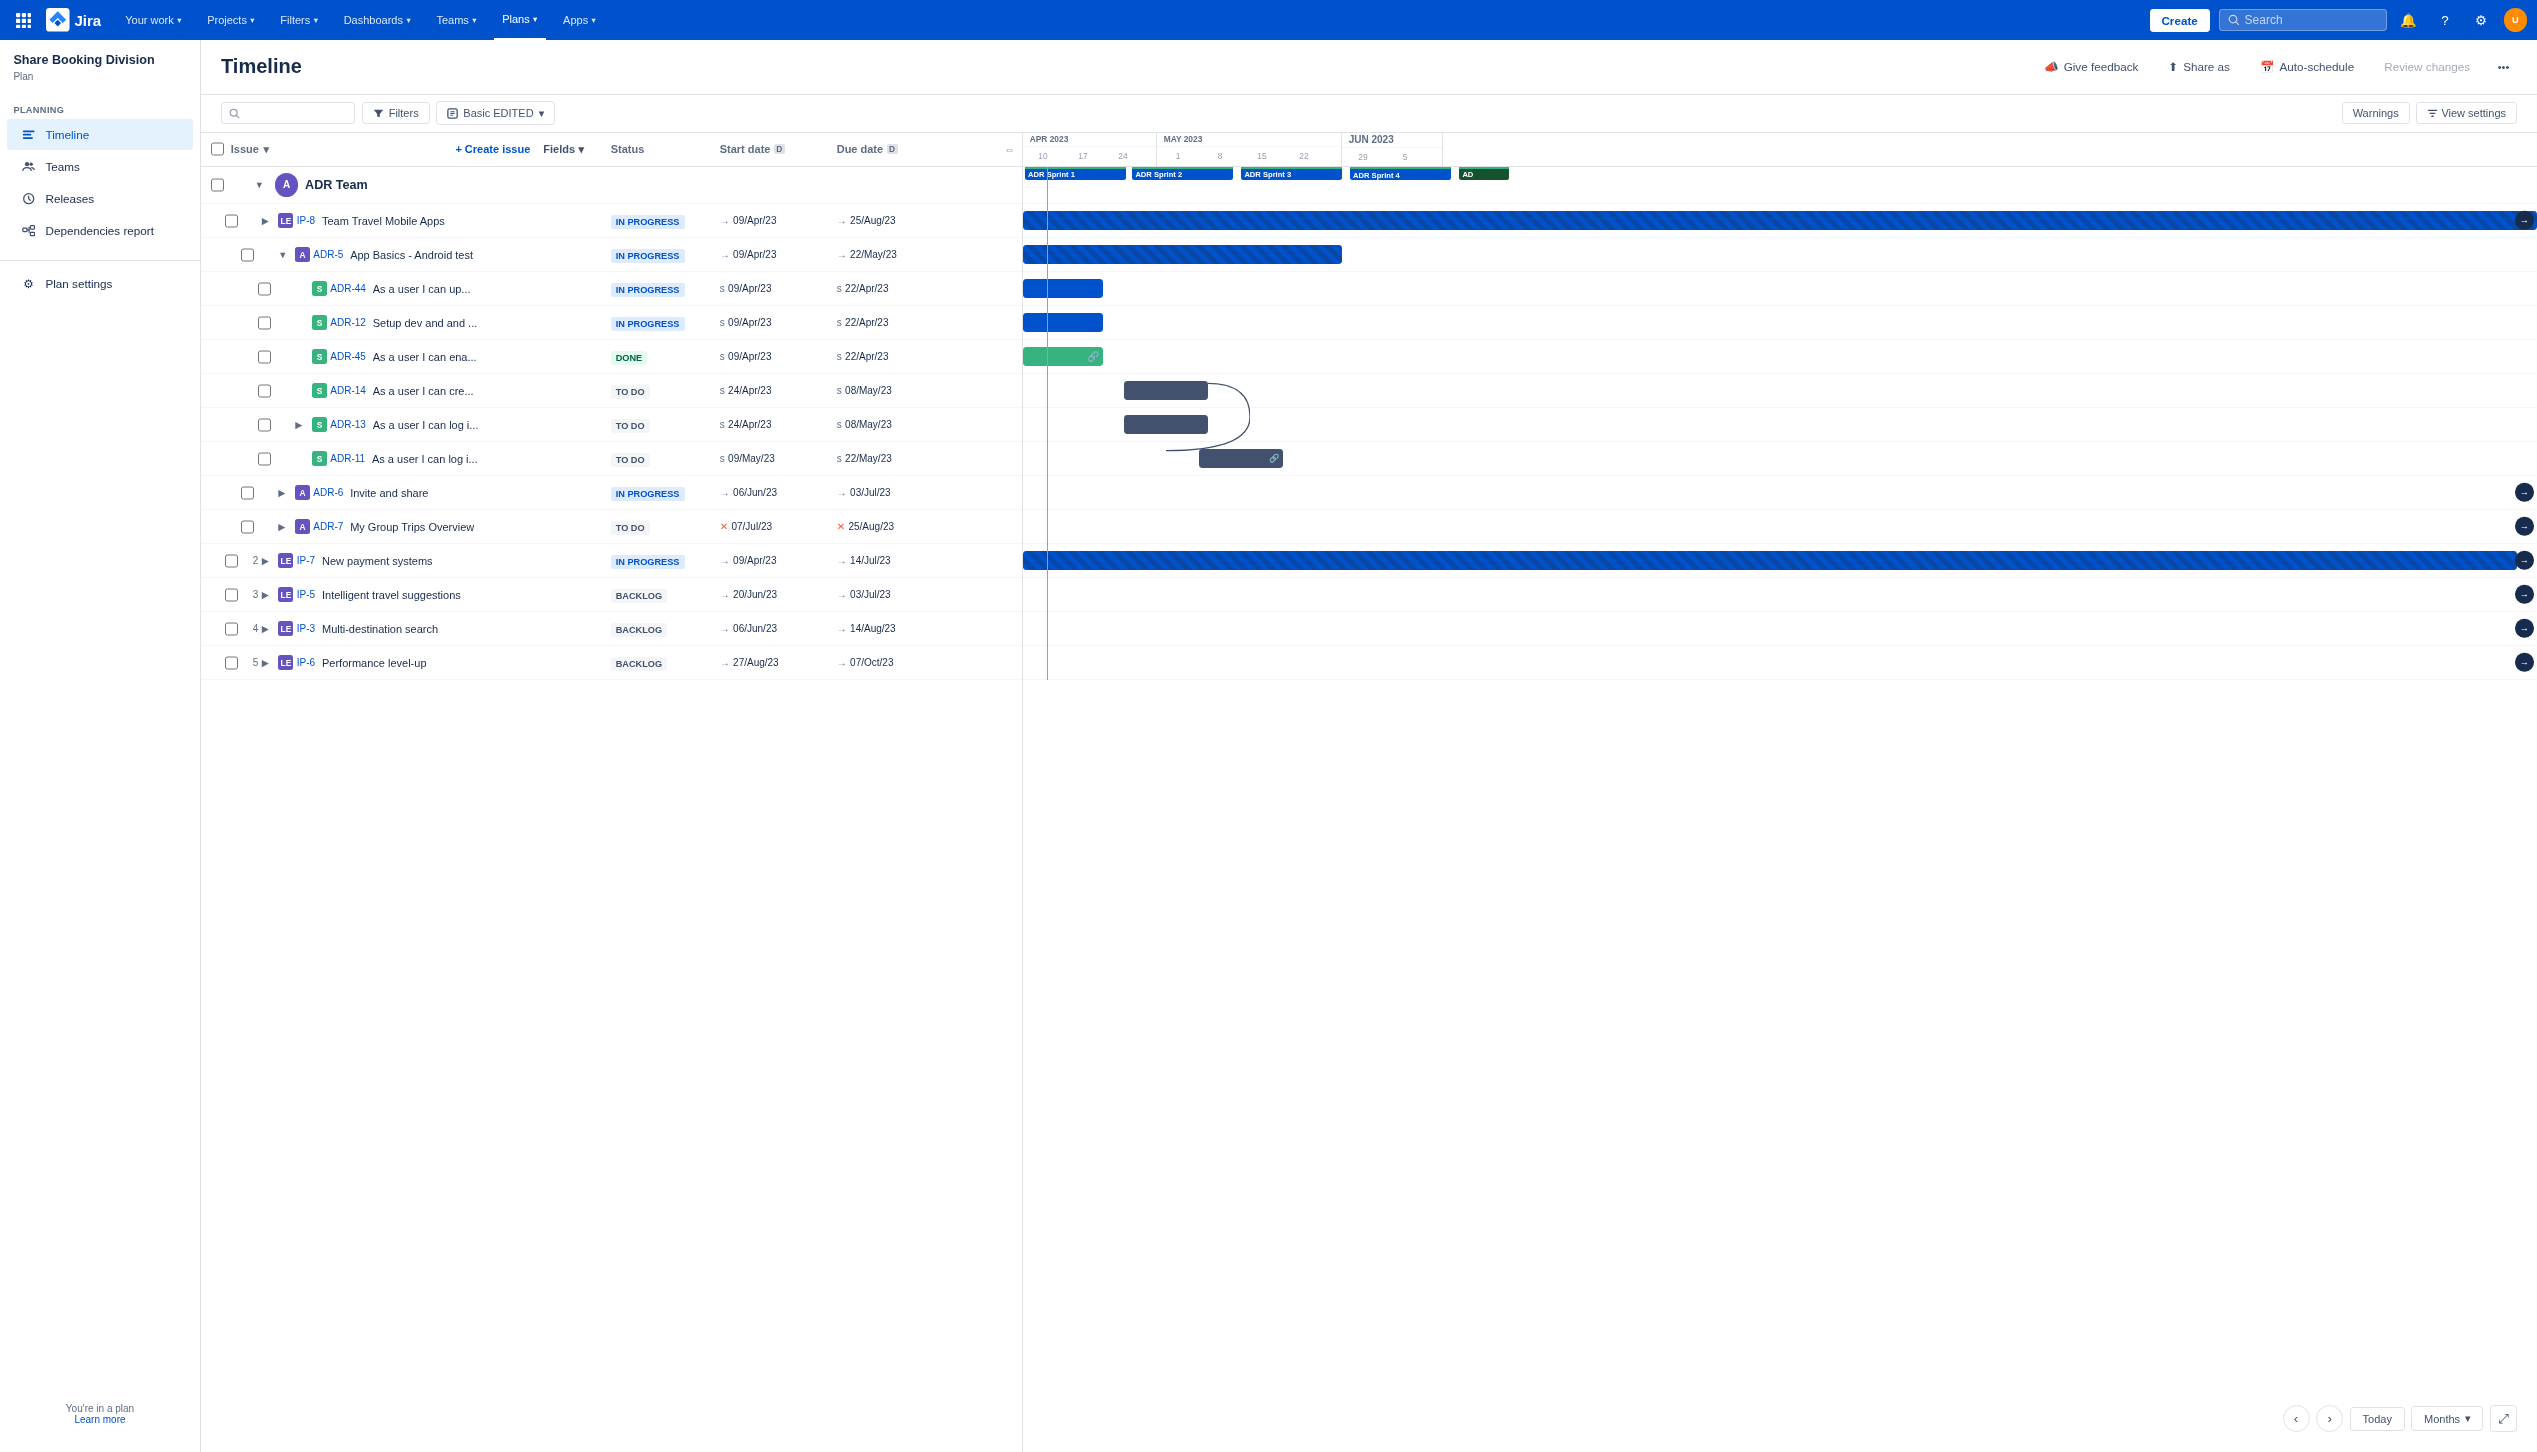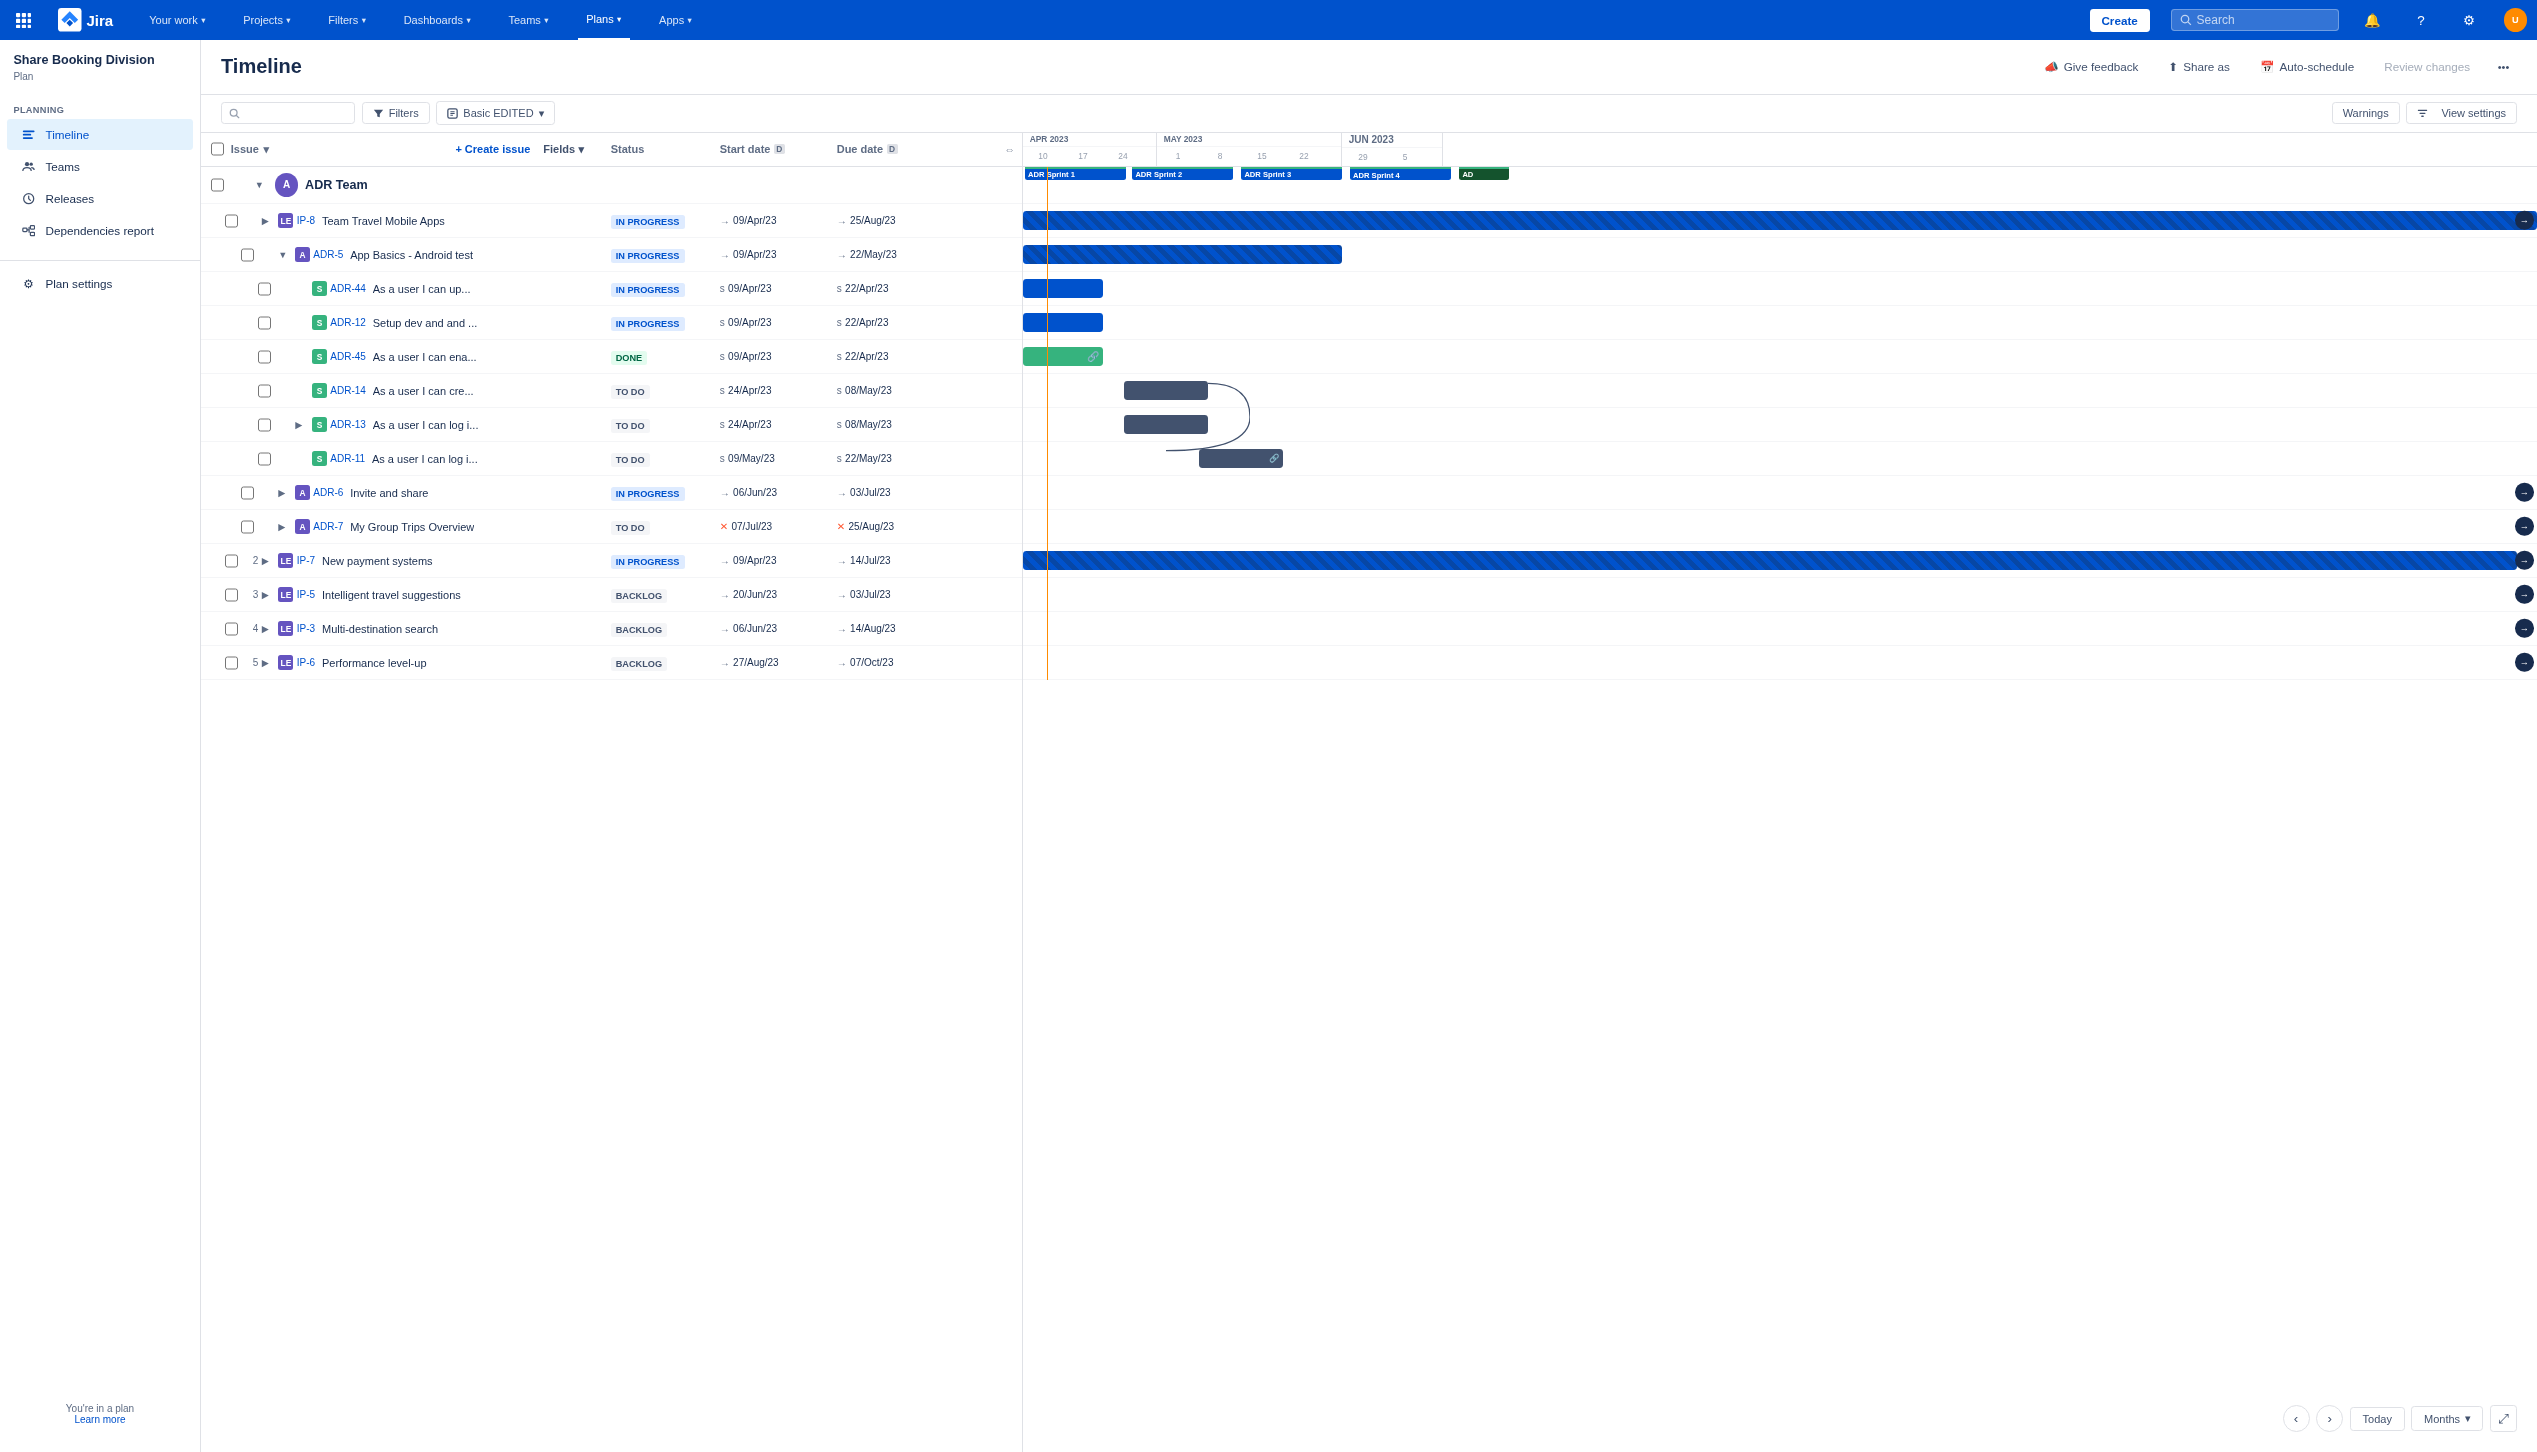--- a/index.html
+++ b/index.html
@@ -1,19 +1,19 @@
 <!DOCTYPE html>
 <html style="font-size:13.4px"><head>
   <meta charset="utf-8">
   <style>
     * { box-sizing: border-box; margin: 0; padding: 0; }
     body { font-family: -apple-system, BlinkMacSystemFont, 'Segoe UI', sans-serif; font-size: 11px; background: #f4f5f7; color: #172b4d; overflow: hidden; }
 
     
-    .top-nav { display: flex; align-items: center; background: #0052cc; color: white; height: 40px; padding: 0 10px; gap: 21px; position: relative; z-index: 100; }
+    .top-nav { display: flex; align-items: center; background: #0052cc; color: white; height: 40px; padding: 0 10px; gap: 9px; position: relative; z-index: 100; }
     .top-nav .grid-icon { width: 27px; height: 27px; display: flex; align-items: center; justify-content: center; cursor: pointer; }
     .top-nav .logo { display: flex; align-items: center; gap: 5px; margin-right: 6.7px; cursor: pointer; }
     .top-nav .logo-text { font-size: 15px; font-weight: 700; color: white; }
     .nav-item { padding: 0 8.4px; height: 40px; display: flex; align-items: center; color: rgba(255,255,255,0.85); cursor: pointer; font-size: 11px; white-space: nowrap; }
     .nav-item.active { color: white; border-bottom: 2.5px solid white; }
     .nav-item .caret { margin-left: 3.4px; font-size: 8.4px; }
     .nav-spacer { flex: 1; }
     .search-box { background: rgba(255,255,255,0.2); border: 0.8px solid rgba(255,255,255,0.3); border-radius: 3.4px; padding: 3.4px 8.4px; color: white; display: flex; align-items: center; gap: 5px; width: 168px; cursor: pointer; }
     .search-box input { background: transparent; border: none; outline: none; color: white; font-size: 12px; width: 117px; }
     .search-box input::placeholder { color: rgba(255,255,255,0.7); }
@@ -48,21 +48,21 @@
 
     
     .toolbar { padding: 6.7px 20px; display: flex; align-items: center; justify-content: space-between; border-bottom: 0.8px solid #dfe1e6; }
     .toolbar-left { display: flex; align-items: center; gap: 6.7px; }
     .toolbar-right { display: flex; align-items: center; gap: 6.7px; }
     .search-input-box { border: 0.8px solid #dfe1e6; border-radius: 3.4px; padding: 4.2px 6.7px; display: flex; align-items: center; gap: 5px; width: 134px; }
     .search-input-box input { border: none; outline: none; font-size: 11px; width: 101px; }
     .filter-btn { display: flex; align-items: center; gap: 5px; padding: 4.2px 10px; border: 0.8px solid #dfe1e6; border-radius: 3.4px; cursor: pointer; font-size: 11px; color: #42526e; background: white; }
     .basic-edited-btn { display: flex; align-items: center; gap: 5px; padding: 4.2px 10px; border: 0.8px solid #dfe1e6; border-radius: 3.4px; cursor: pointer; font-size: 11px; color: #42526e; background: white; }
     .warnings-btn { padding: 4.2px 10px; border: 0.8px solid #dfe1e6; border-radius: 3.4px; cursor: pointer; font-size: 11px; color: #42526e; background: white; }
-    .view-settings-btn { display: flex; align-items: flex-end; gap: 13px; padding: 4.2px 10px; border: 0.8px solid #dfe1e6; border-radius: 3.4px; cursor: pointer; font-size: 11px; color: #42526e; background: white; }
+    .view-settings-btn { display: flex; align-items: flex-end; gap: 3px; padding: 4.2px 10px; border: 0.8px solid #dfe1e6; border-radius: 3.4px; cursor: pointer; font-size: 11px; color: #42526e; background: white; }
 
     
     .timeline-area { flex: 1; display: flex; overflow: hidden; }
 
     
     .table-section { width: 822px; flex-shrink: 0; display: flex; flex-direction: column; border-right: 1.7px solid #dfe1e6; overflow-y: auto; }
     .table-header { display: flex; align-items: center; background: white; border-bottom: 0.8px solid #dfe1e6; position: sticky; top: 0; z-index: 10; height: 34px; }
     .col-issue { width: 403px; padding: 0 10px; display: flex; align-items: center; gap: 3px; font-size: 11px; font-weight: 600; color: #5e6c84; }
     .col-status { width: 109px; padding: 0 6.7px; font-size: 11px; font-weight: 600; color: #5e6c84; }
     .col-startdate { width: 117px; padding: 0 6.7px; font-size: 11px; font-weight: 600; color: #5e6c84; display: flex; align-items: center; gap: 3.4px; }

